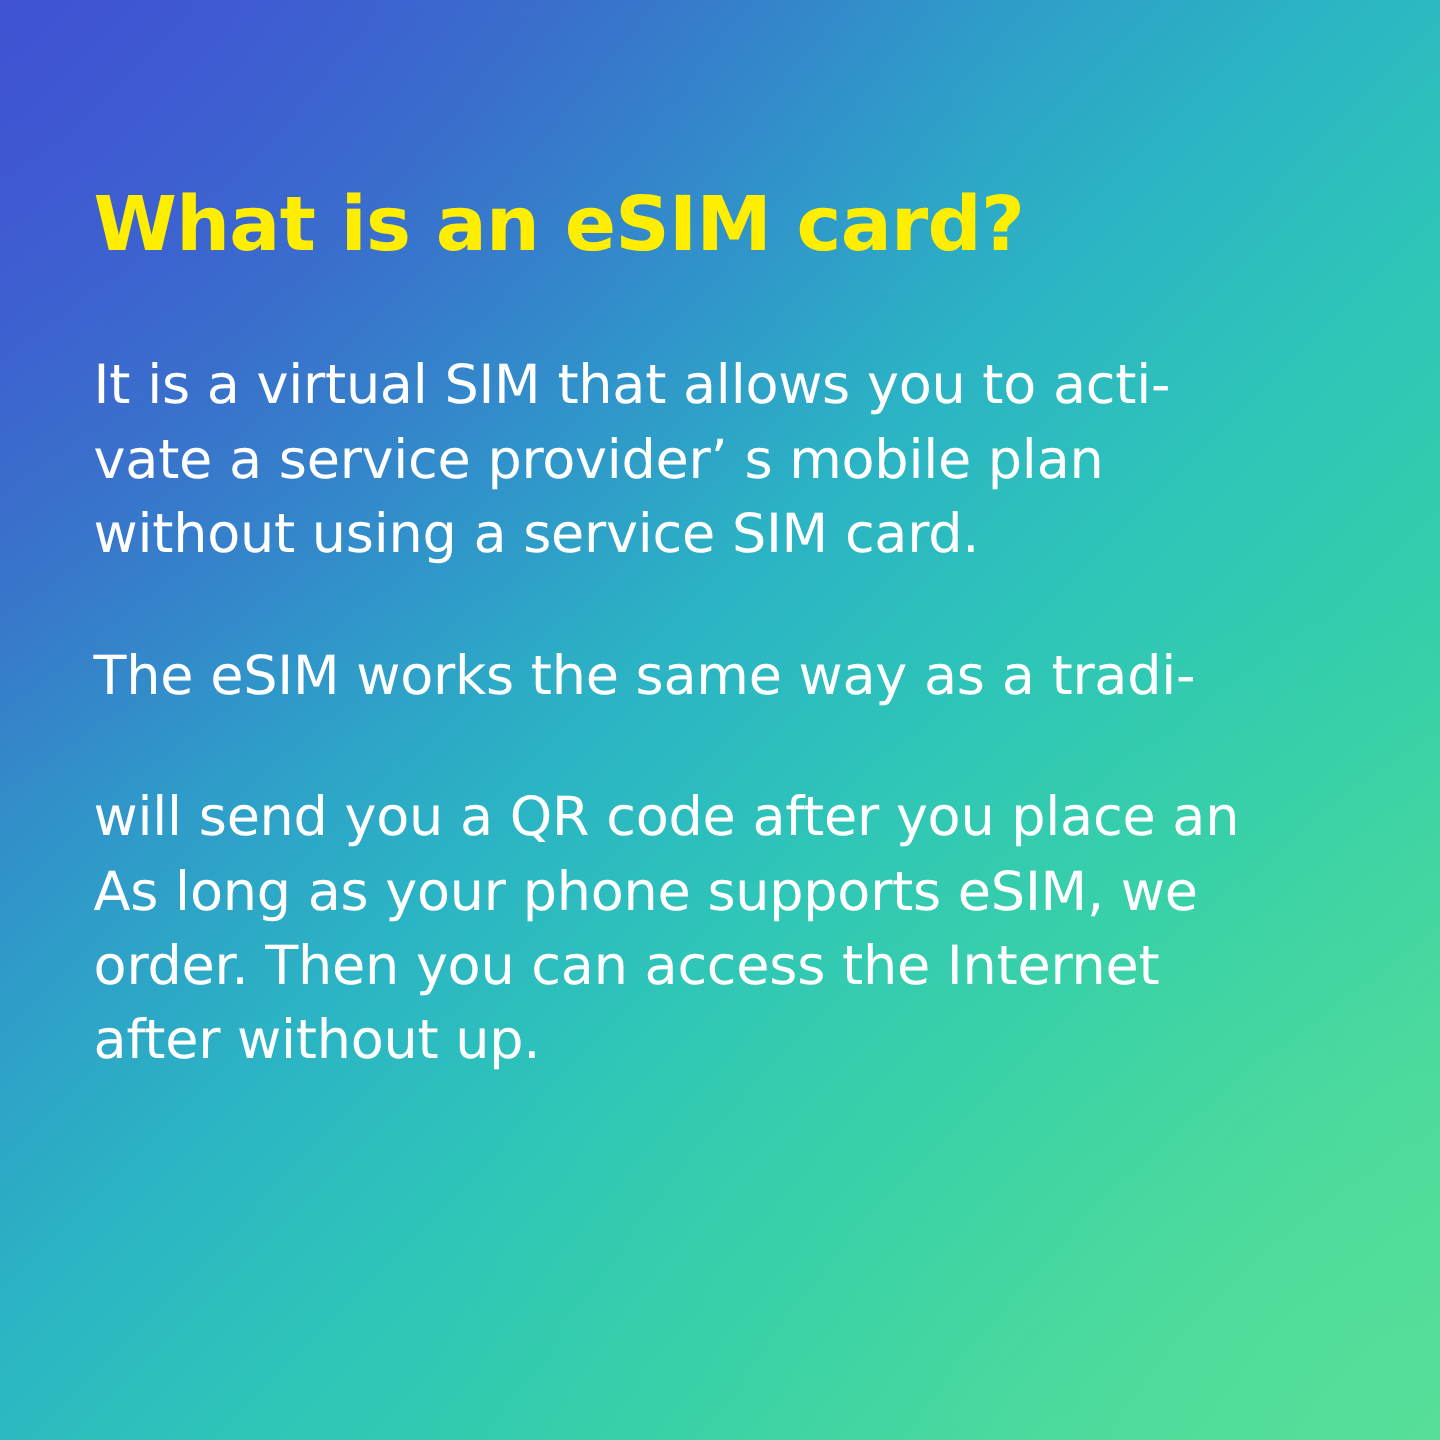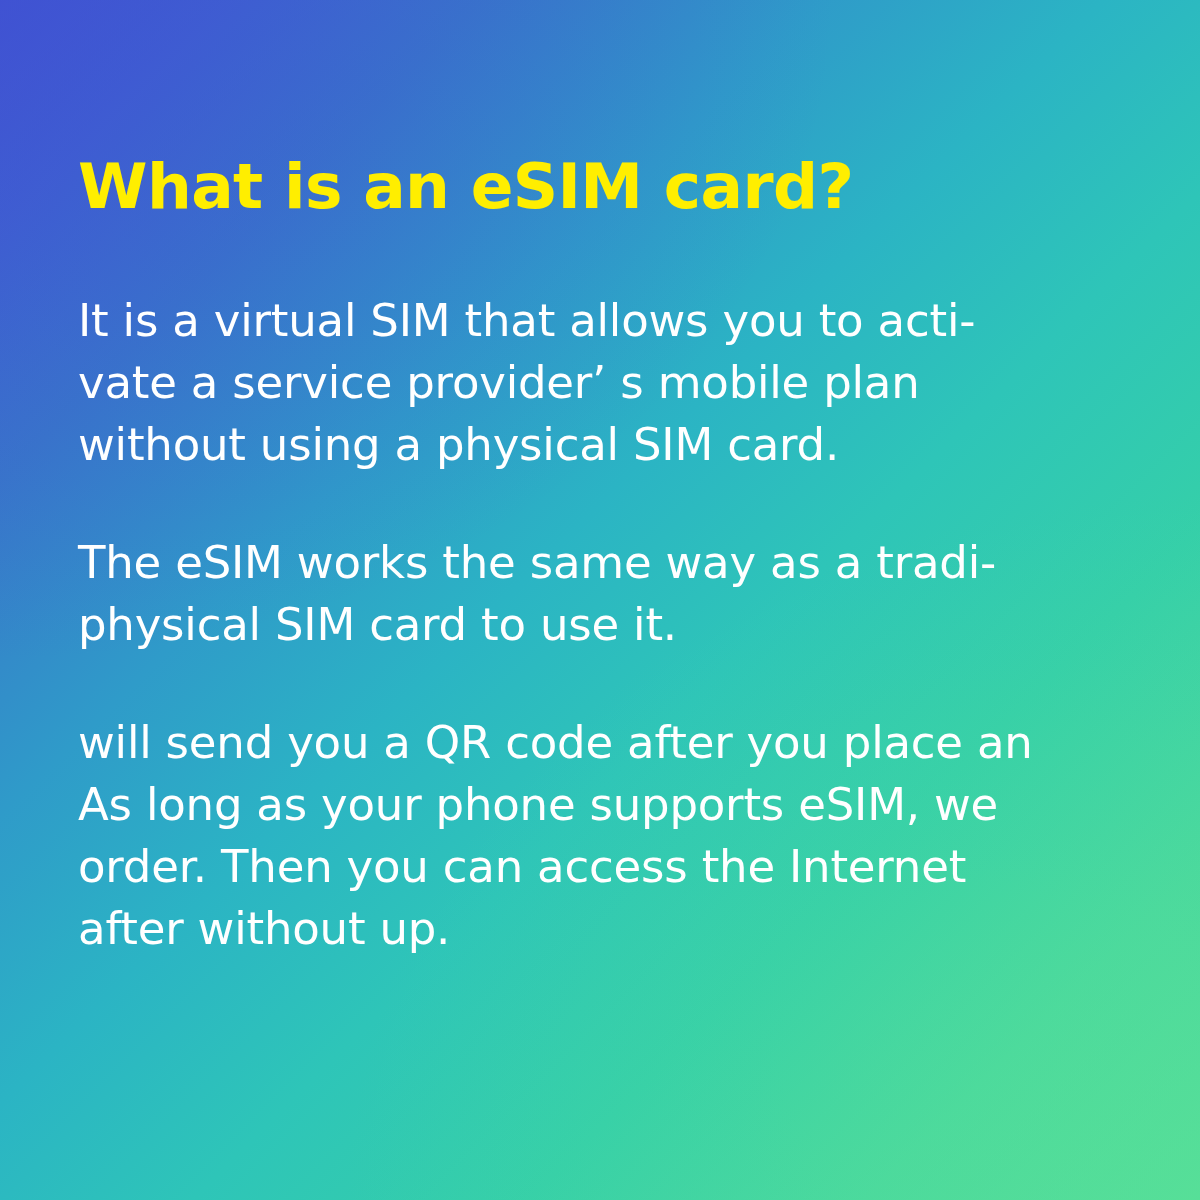--- a/index.html
+++ b/index.html
@@ -101,26 +101,25 @@
 
   <div class="content">
 
     <h1 class="headline" style="color: rgb(255, 238, 0);">What is an eSIM card?</h1>
 
     <div class="body-block">
 
       <p class="paragraph" style="color: rgb(255, 255, 255);">
         <span class="line">It is a virtual SIM that allows you to acti-</span>
         <span class="line">vate a service provider’ s mobile plan</span>
-        <span class="line">without using a physical SIM card.</span>
+        <span class="line">without using a service SIM card.</span>
       </p>
 
       <p class="paragraph" style="color: rgb(255, 255, 255);">
         <span class="line">The eSIM works the same way as a tradi-</span>
-        <span class="line">physical SIM card to use it.</span>
       </p>
 
       <p class="paragraph" style="color: rgb(255, 255, 255);">
         <span class="line">will send you a QR code after you place an</span>
         <span class="line">As long as your phone supports eSIM, we</span>
         <span class="line">order. Then you can access the Internet</span>
         <span class="line">after without up.</span>
       </p>
 
     </div>

